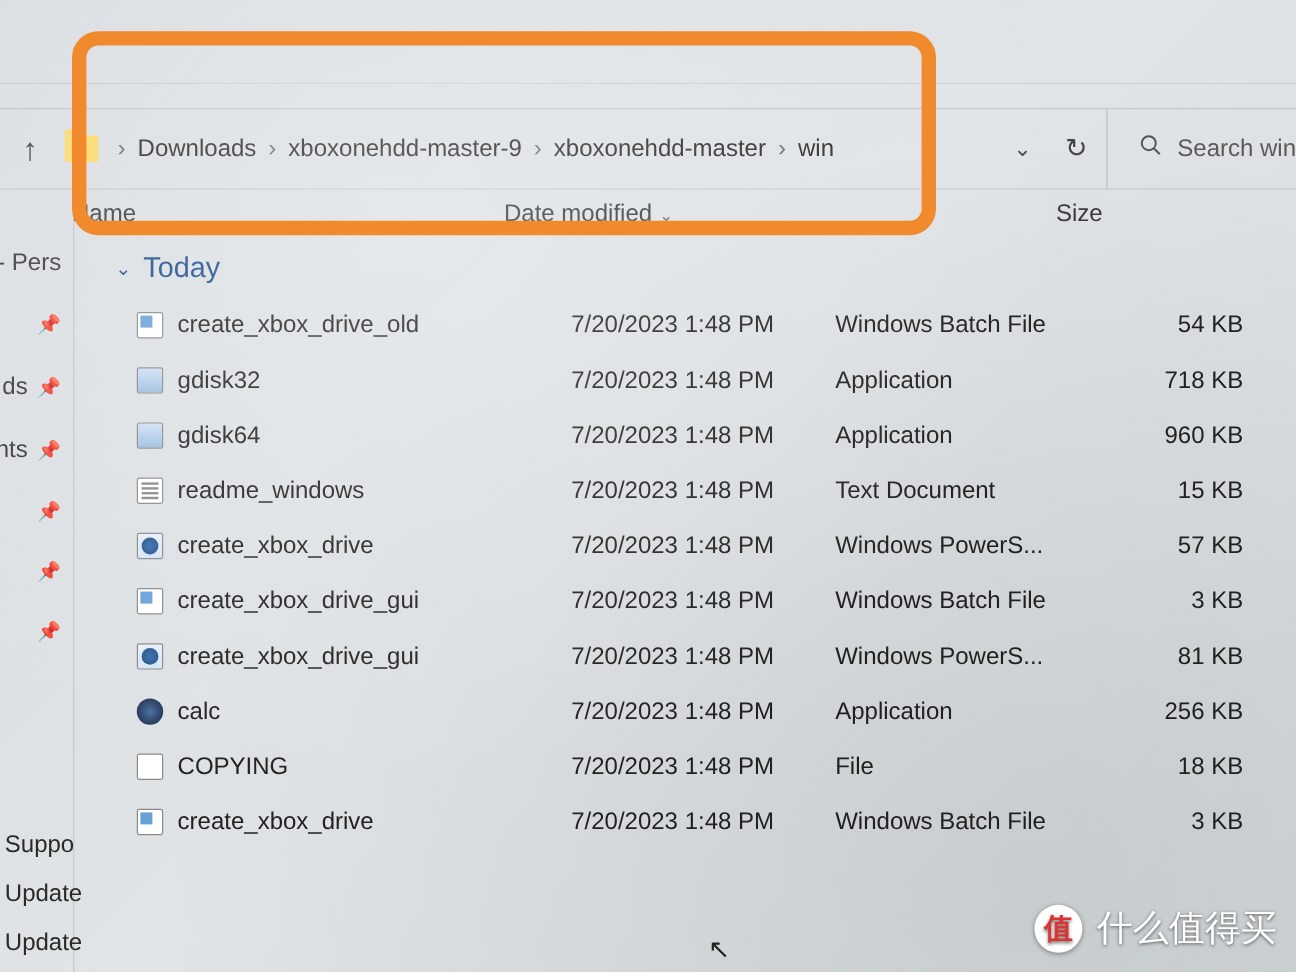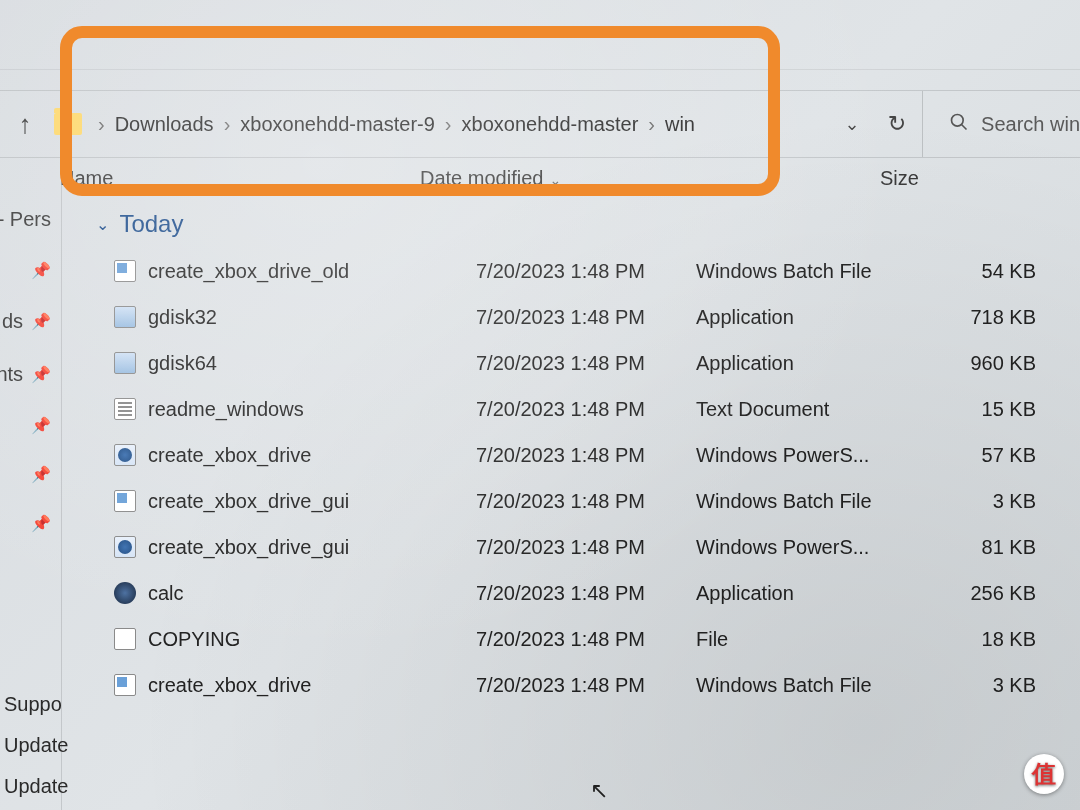--- a/index.html
+++ b/index.html
@@ -251,13 +251,14 @@
         <div>Windows Batch File</div>
         <div class="size-cell">3 KB</div>
       </div>
     </div>
 </div>
 
 <div class="cursor">↖</div>
 
 <div class="watermark">
   <div class="badge">值</div>
+  <div>什么值得买</div>
 </div>
 
 </body></html>

